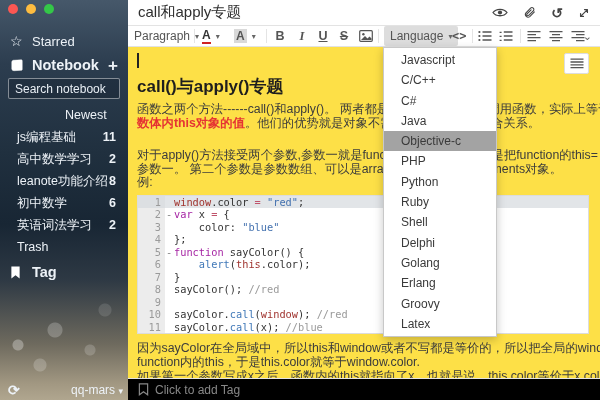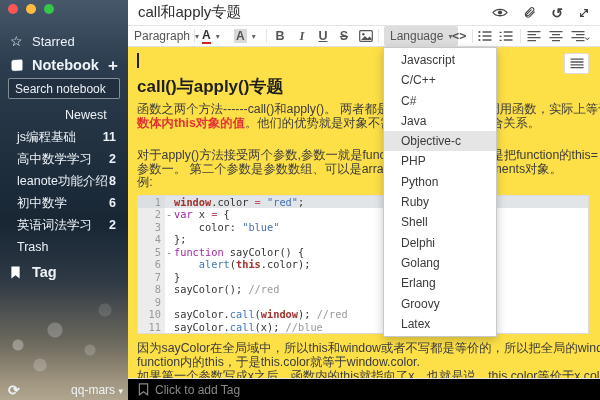--- a/index.html
+++ b/index.html
@@ -70,35 +70,35 @@
   .codeblock { width:452px; border:1px solid #dcdcdc; background:#fff;
     font-family:"DejaVu Sans Mono", monospace; font-size:10.3px; line-height:12.5px; }
   .cline { display:flex; }
   .cline.active { background:#e2e5e8; }
   .gut { width:27px; background:#ececec; color:#9a9a9a; text-align:right; padding-right:4px; flex:none; }
   .cline.active .gut { background:#dcdfe2; }
   .fold { width:9px; color:#888; flex:none; padding-left:1px; }
   .ccode { white-space:pre; color:#333; }
   .tk-p { color:#333; }
   .tk-k { color:#a626a4; }
-  .tk-w { color:#a0342f; font-weight:bold;text-align:right; }
+  .tk-w { color:#a0342f; font-weight:normal;text-align:right; }
   .tk-s { color:#4371af; }
   .tk-f { color:#4078b8; }
   .tk-c { color:#9a9a9a; }
   .tk-o { color:#c0536b; }
 
   .tagbar { position:absolute; left:0; bottom:0; width:472px; height:22px; border-top:1px solid #e4e4e4;
     display:flex; align-items:center; background:#000000; color:#888; font-size:12px; }
   .tagbar .tagic { margin:0 6px 0 10px; display:flex; }
 
   
   .dropdown { position:absolute; left:255px; top:47px; width:114px; background:#fff;
     border:1px solid #c8c8c8; box-shadow:0 3px 9px rgba(0,0,0,.22); z-index:50; padding:2px 0; }
   .dd-item { font-size:12px; color:#3a3a3a; line-height:20.3px; padding-left:17px; cursor:pointer; }
-  .dd-item.selected { background:#e5e5e5; }
+  .dd-item.selected { background:#a3a3a3; }
 
   svg { display:block; }
 </style>
 </head>
 <body>
 
 <div class="sidebar">
   <div class="traffic">
     <span class="dot" style="background:#fc5753"></span>
     <span class="dot" style="background:#fdbc40"></span>

